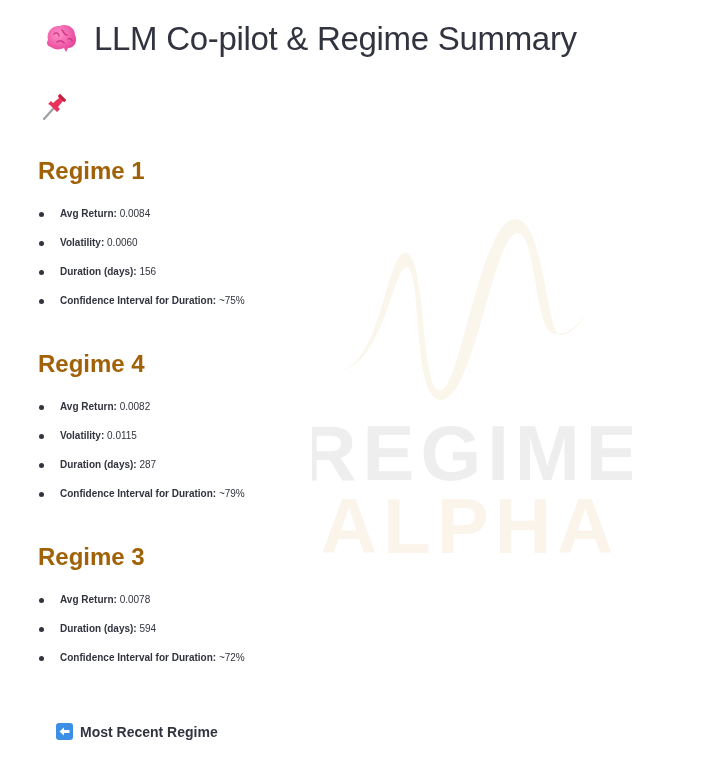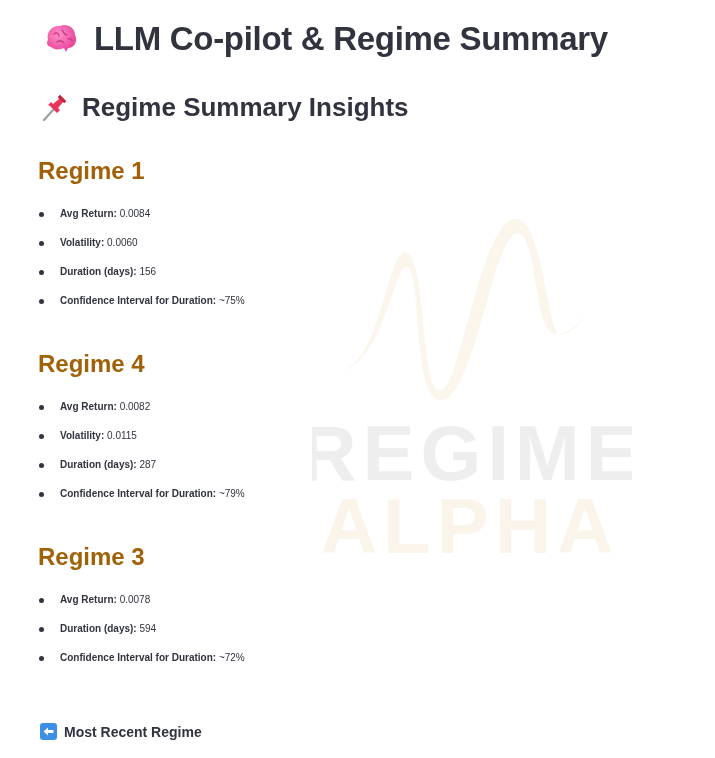--- a/index.html
+++ b/index.html
@@ -29,21 +29,21 @@
       position: relative;
       z-index: 1;
       padding-left: 38px;
     }
     .page-title {
       position: absolute;
       top: 20px;
       left: 42px;
       margin: 0;
       font-size: 33px;
-      font-weight: 700;
+      font-weight: 400;
       letter-spacing: -0.3px;
       color: #31333f;
       display: flex;
       align-items: center;
       white-space: nowrap;
     }
     .page-title .emoji {
       display: inline-block;
       width: 38px;
       height: 38px;
@@ -99,21 +99,21 @@
       top: 8px;
       width: 5px;
       height: 5px;
       border-radius: 50%;
       background: #31333f;
     }
     .regime li .label { font-weight: 700; }
     .regime li .value { font-weight: 400; }
     .recent {
       position: absolute;
-      left: 40px;
+      left: 56px;
       top: 723px;
       display: flex;
       align-items: center;
       font-size: 14px;
       font-weight: 700;
       color: #31333f;
     }
     .recent .arrow-icon {
       width: 17px;
       height: 17px;
@@ -155,21 +155,20 @@
   </h1>
 
   <h2 class="section-title">
     <span class="emoji">
       <svg width="30" height="30" viewBox="0 0 30 30">
         <line x1="4" y1="27" x2="13" y2="17" stroke="#9aa0a6" stroke-width="2.2" stroke-linecap="round"></line>
         <path d="M10,13 L17,20 L20,17 L18,15 L23,9 L25,10 L26,8 L20,2 L18,4 L19,6 L13,11 L11,9 L8,12 Z" fill="#e8345a"></path>
         <path d="M18,4 L20,2 L26,8 L24,10 Z" fill="#c4213f"></path>
       </svg>
     </span>
-    <span>Regime Summary Insights</span>
   </h2>
 
   <section class="regime" style="top:156px;">
     <h3>Regime 1</h3>
     <ul>
       <li><span class="bullet"></span><span class="label">Avg Return:</span> <span class="value">0.0084</span></li>
       <li><span class="bullet"></span><span class="label">Volatility:</span> <span class="value">0.0060</span></li>
       <li><span class="bullet"></span><span class="label">Duration (days):</span> <span class="value">156</span></li>
       <li><span class="bullet"></span><span class="label">Confidence Interval for Duration:</span> <span class="value">~75%</span></li>
     </ul>

